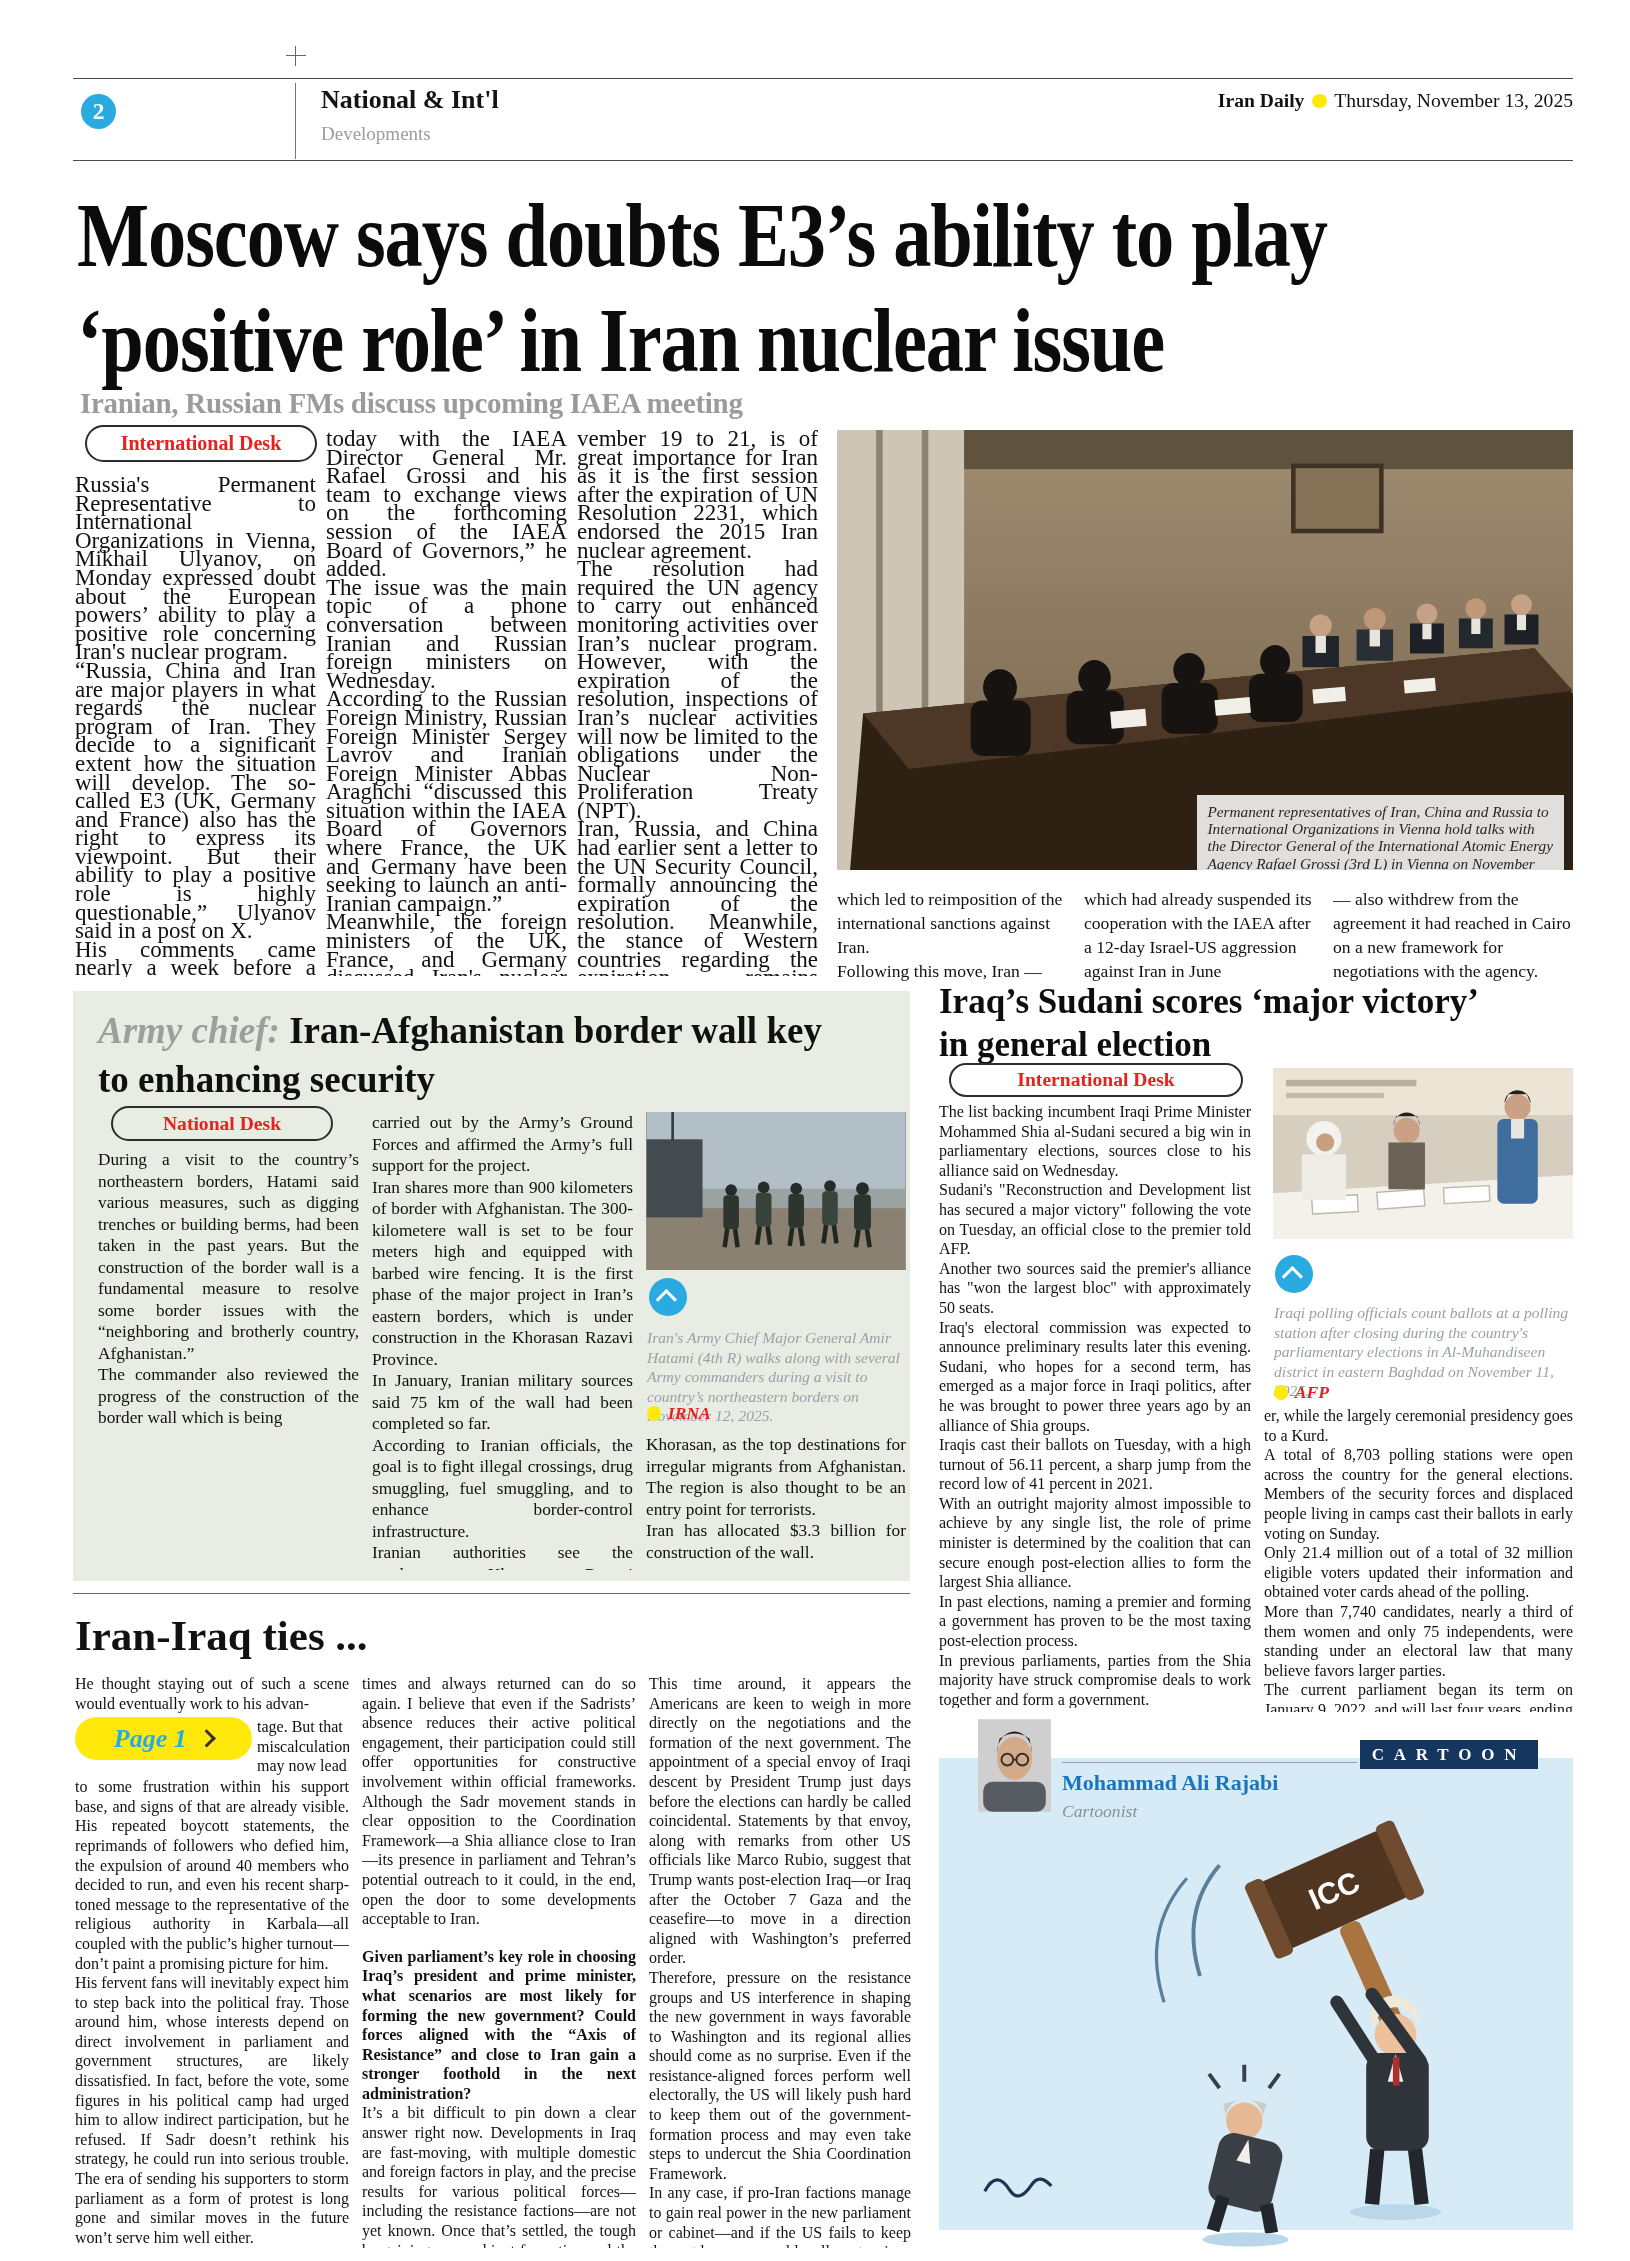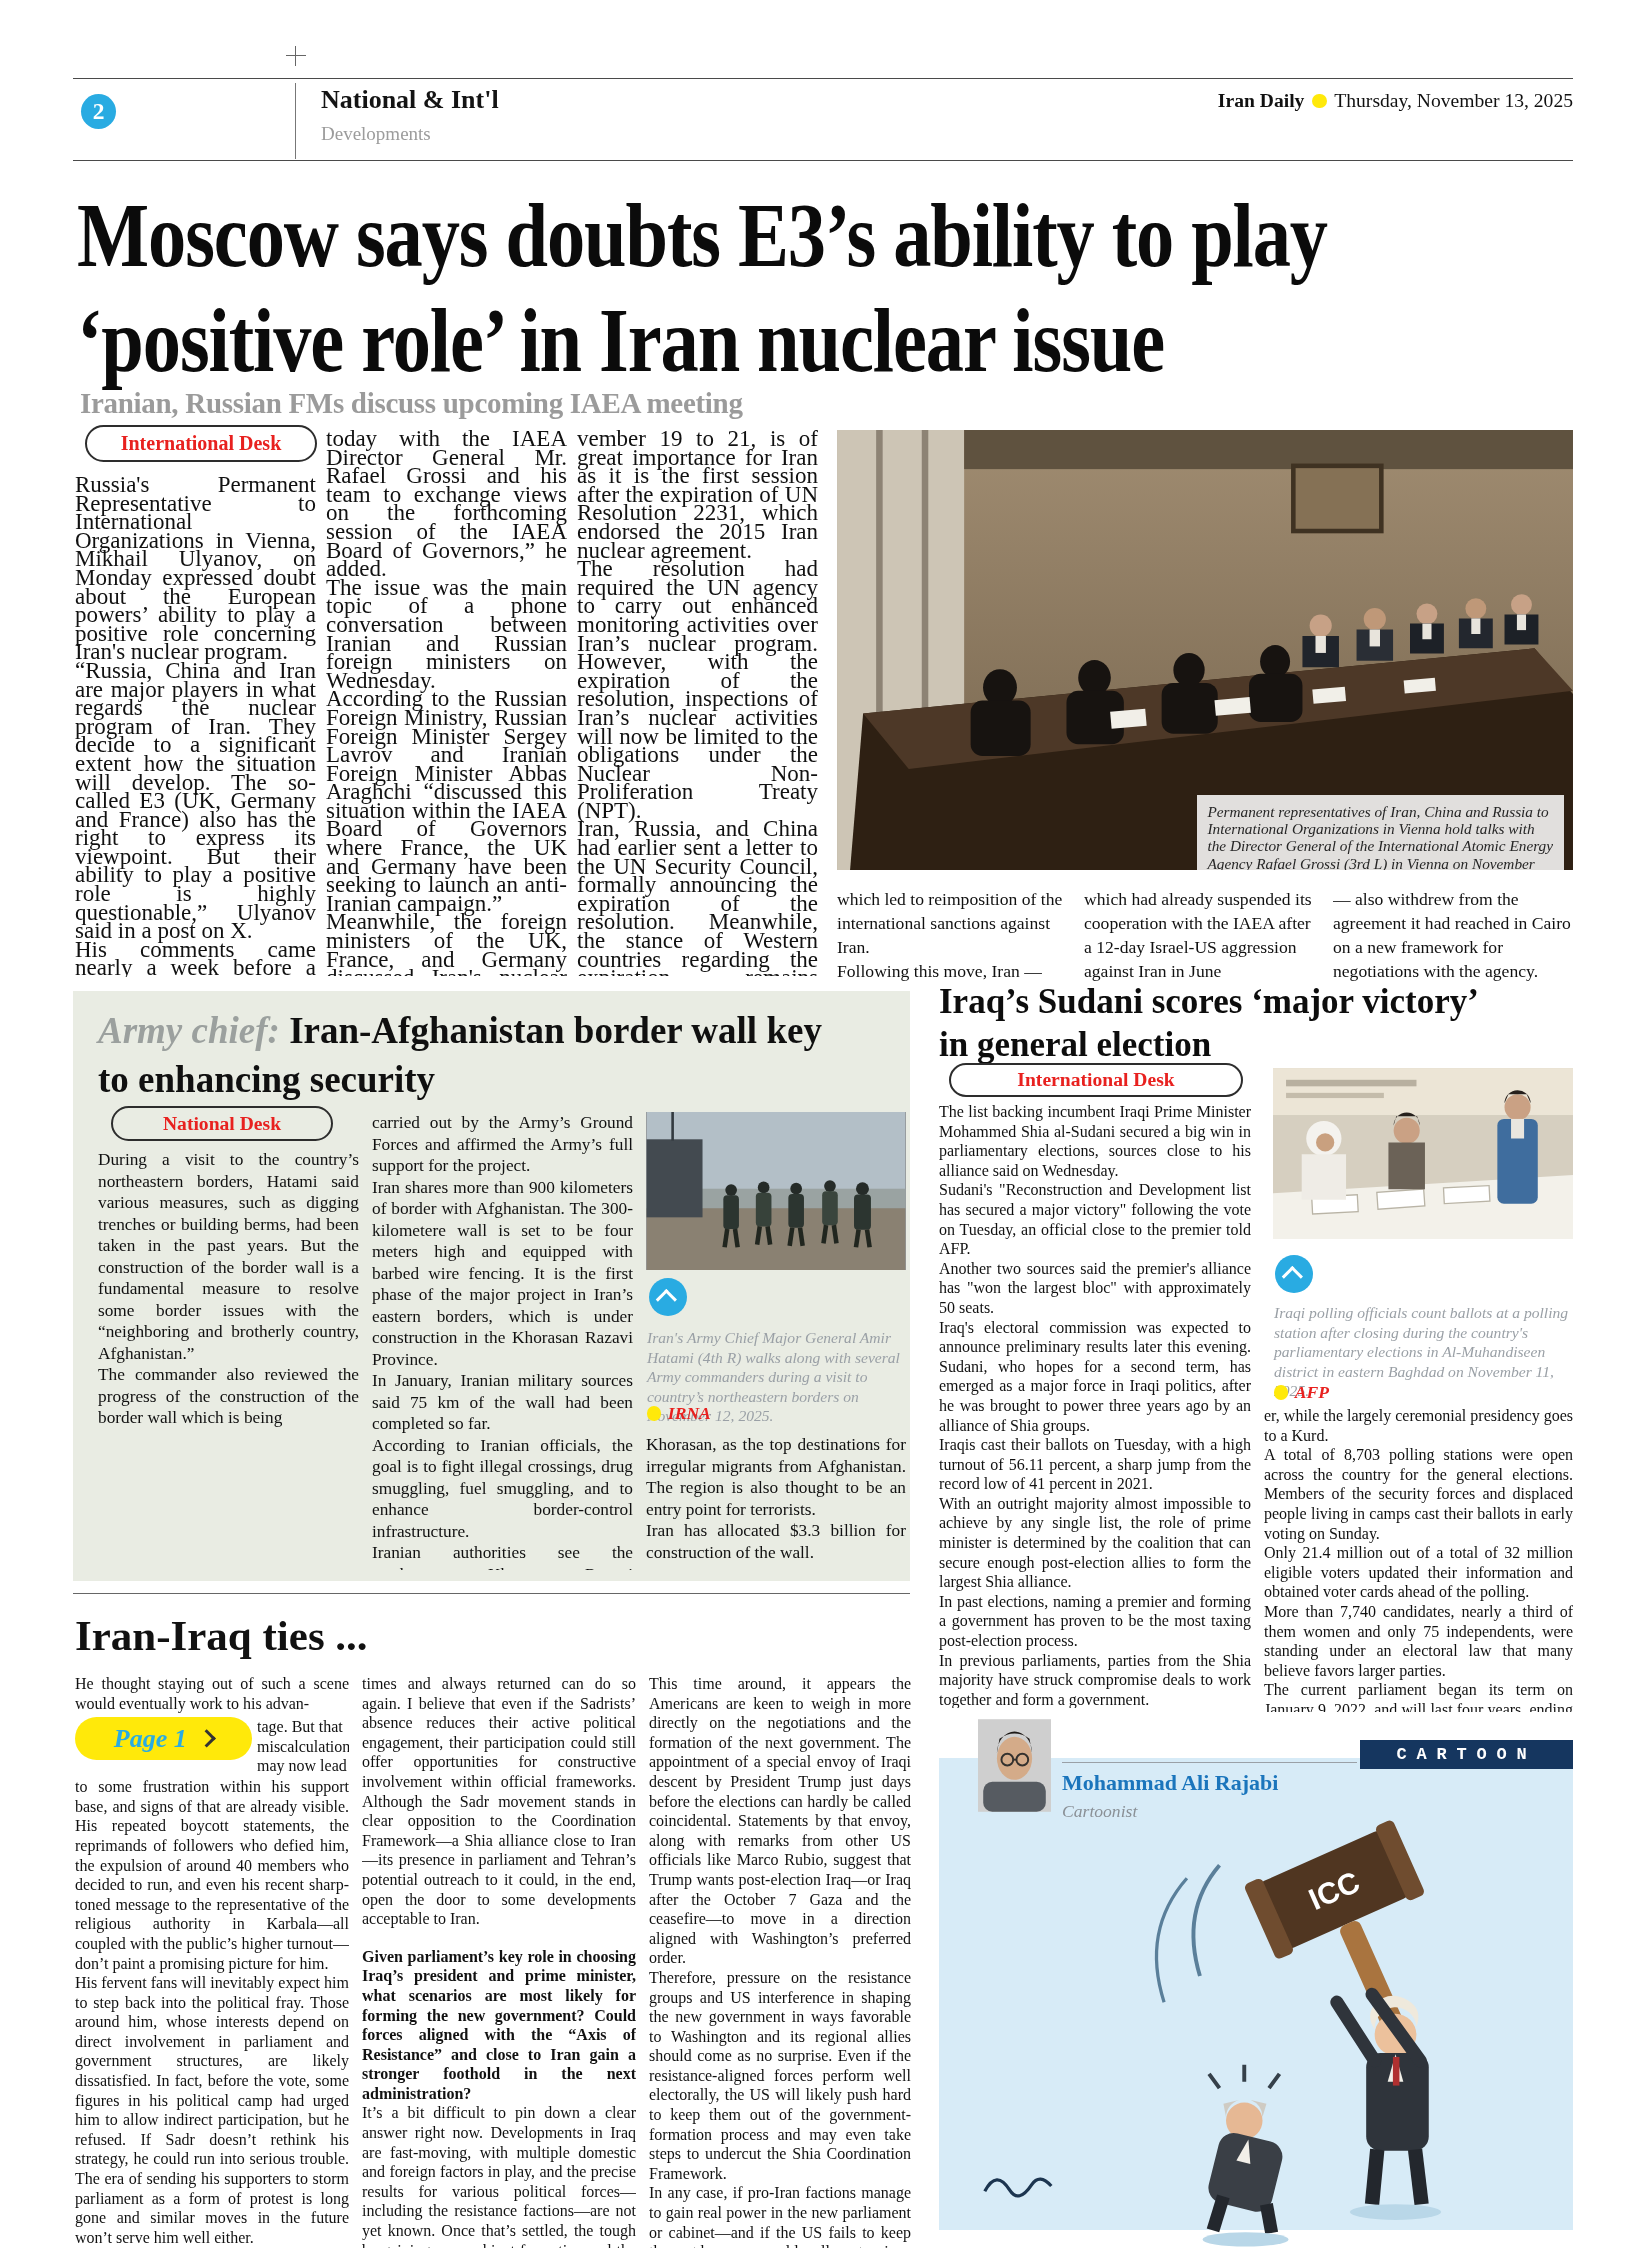--- a/index.html
+++ b/index.html
@@ -67,22 +67,22 @@
   .pbadge .ptxt{color:#29abe2;font-style:italic;font-weight:bold;font-size:26px;}
   .pbadge .parrow{width:10.4px;height:10.4px;border-right:3.3px solid #333;border-top:3.3px solid #333;transform:rotate(45deg);}
   .beside{flex:1;}
 
   
   .cartoon-bg{position:absolute;left:939px;top:1758px;width:634px;height:472px;background:#d7ebf7;}
   .portrait{position:absolute;left:978px;top:1719px;width:73px;height:93px;overflow:hidden;}
   .author-rule{position:absolute;left:1062px;top:1762px;width:295px;height:1.3px;background:#9aa0a6;}
   .author{position:absolute;left:1062px;top:1770px;font-size:22px;font-weight:bold;color:#1b75bc;}
   .role{position:absolute;left:1062px;top:1801px;font-size:17.6px;font-style:italic;color:#8a9096;}
-  .cartoon-label{position:absolute;left:1360px;top:1740px;width:213px;height:29px;background:#15365f;color:#fff;
-     font-family:Liberation Mono, monospace;font-weight:bold;font-size:17px;letter-spacing:9.8px;
+  .cartoon-label{position:absolute;left:1360px;top:1740px;width:178px;height:29px;background:#15365f;color:#fff;
+     font-family:Liberation Serif, serif;font-weight:bold;font-size:17px;letter-spacing:9.8px;
      display:flex;align-items:center;justify-content:center;padding-left:0;box-sizing:border-box;}
 </style>
 </head>
 <body>
 
 <div class="page">
 
   <div class="crop"></div>
   <div class="rule" style="left:73px;top:78px;width:1500px;height:1.3px;"></div>
   <div class="pagenum">2</div>

